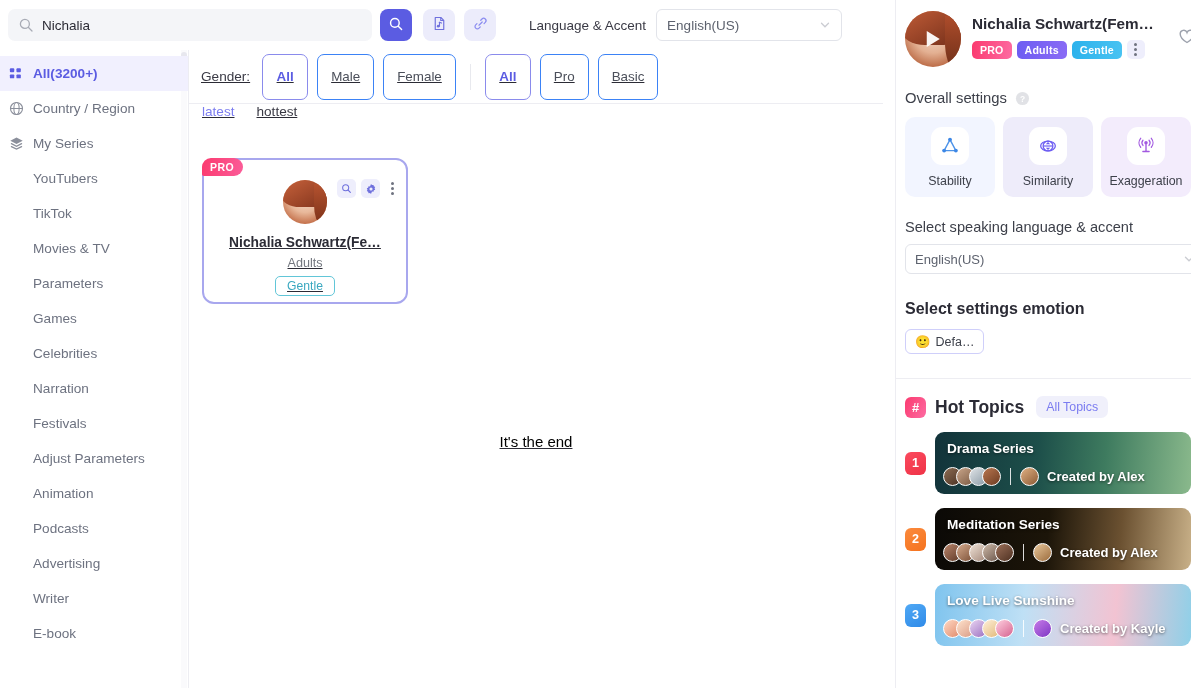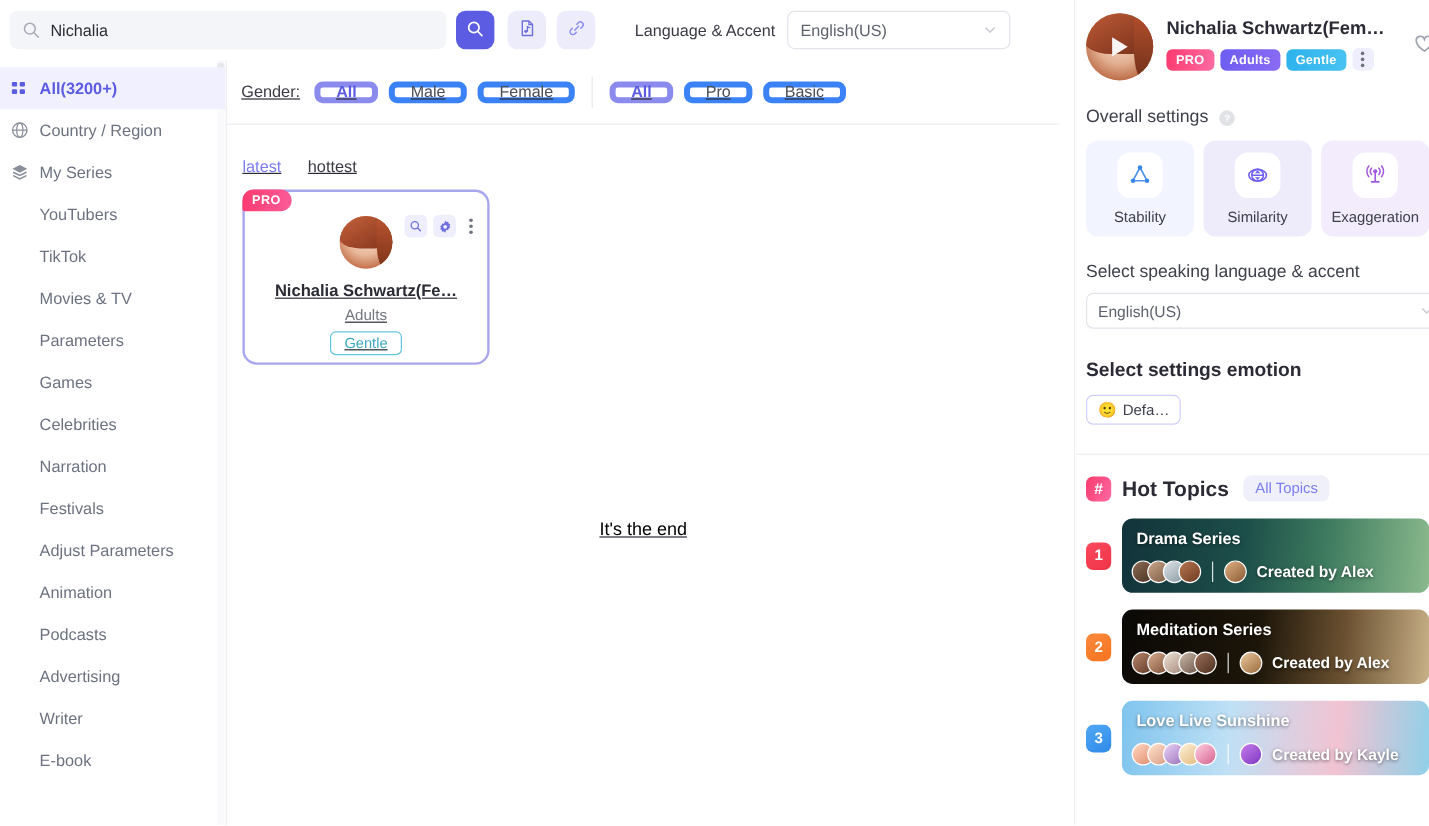--- a/index.html
+++ b/index.html
@@ -91,31 +91,31 @@
     background: #fff;
     text-decoration: underline;
   }
   .filters {
     height: 54px; flex: 0 0 54px;
     display: flex; align-items: center; padding-left: 12px;
     border-bottom: 1px solid #ededf2;
   }
   .filters .g-label { font-size: 13.6px; color: #3a3a45; margin-right: 12px; }
   .pillbtn {
-    height: 18px; min-width: 46px; padding: 0 13px;
-    border: 5px solid #3b82f6; border-radius: 7px; background: #fff;
+    height: 46px; min-width: 46px; padding: 0 13px;
+    border: 1px solid #3b82f6; border-radius: 7px; background: #fff;
     font-family: "Liberation Sans", sans-serif;
     font-size: 13.4px; color: #4b4f5a; cursor: pointer;
     display: flex; align-items: center; justify-content: center;
     margin-right: 9px;
   }
   .pillbtn.sel { border-color: #8a8bec; color: #5b5ce2; font-weight: bold; }
   .vdivide { width: 1px; height: 26px; background: #e8e9ee; margin: 0 14px 0 5px; }
 
-  .sorttabs { height: 42px; display: flex; align-items: flex-end; padding-left: 13px; }
+  .sorttabs { height: 42px; display: flex; align-items: flex-start; padding-left: 13px; }
   .sorttab { font-size: 13.6px; color: #3a3a45; margin-right: 22px; cursor: pointer; }
   .sorttab.active { color: #7b7cf0; }
 
   .cardgrid { padding: 12px 0 0 13px; display: flex; flex-wrap: wrap; gap: 14px; }
 
   .vcard {
     width: 206px; height: 146px; border: 2px solid #a8a7ee;
     border-radius: 12px; background: #fff; position: relative;
     display: flex; flex-direction: column; align-items: center;
     cursor: pointer;

